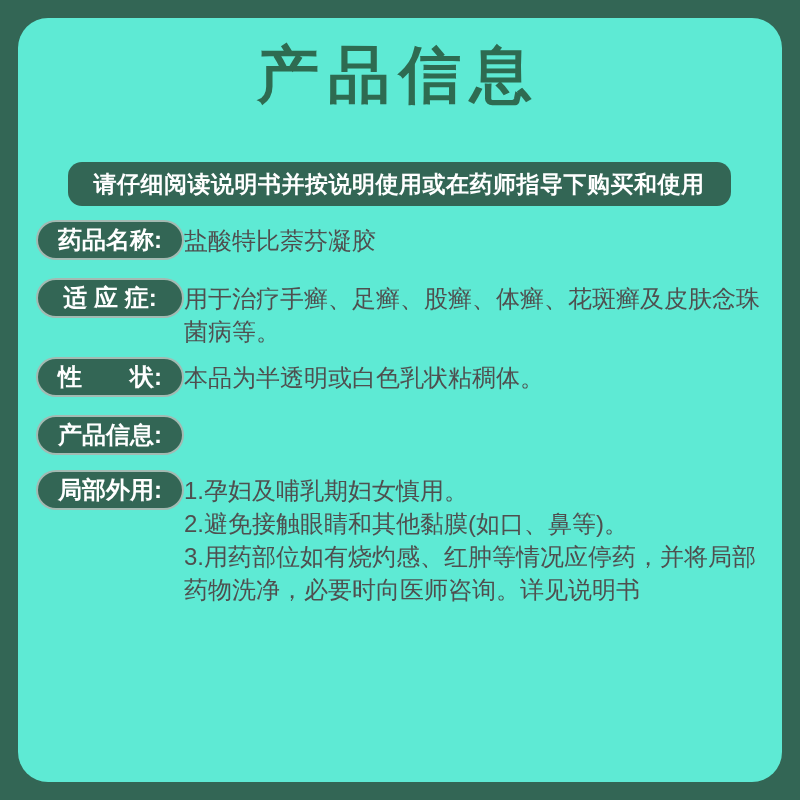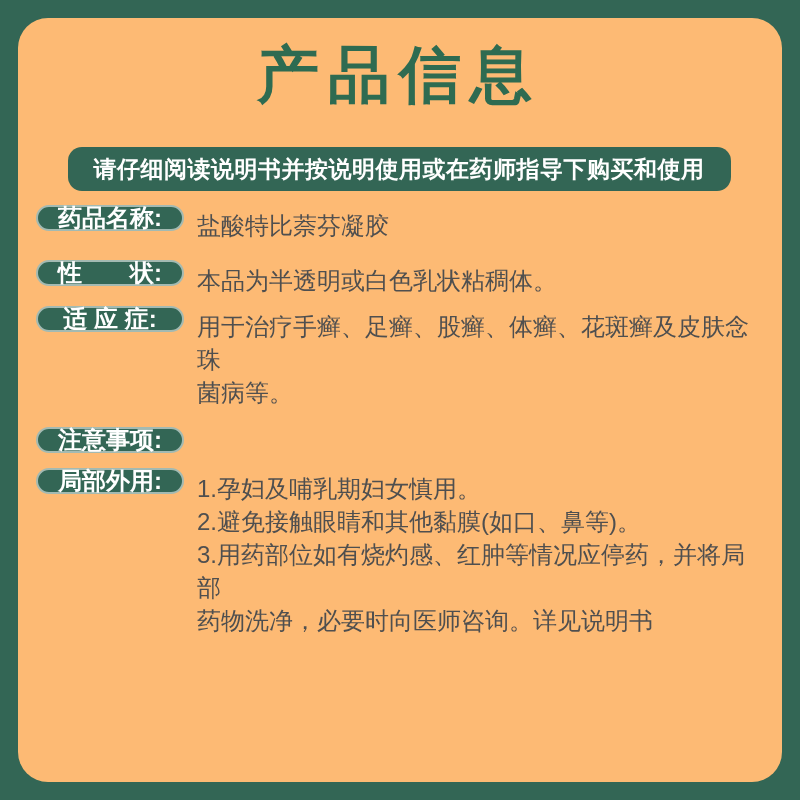--- a/index.html
+++ b/index.html
@@ -6,37 +6,37 @@
   body {
     width: 800px; height: 800px;
     background: #336655;
     font-family: "Liberation Sans", sans-serif;
     position: relative;
     overflow: hidden;
   }
   .panel {
     position: absolute;
     left: 18px; top: 18px; right: 18px; bottom: 18px;
-    background: #fdba74;
+    background: #5eead4;
     border-radius: 30px;
     overflow: hidden;
     box-sizing: border-box;
     padding: 24px 14px 0 12px;
   }
   .page-title {
     margin: 0;
     text-align: center;
     color: #2e6b51;
     font-size: 62px;
     font-weight: 800;
     letter-spacing: 9px;
     line-height: 66px;
   }
   .notice-banner {
-    margin: 39px auto 0 auto;
+    margin: 54px auto 0 auto;
     width: fit-content;
     max-width: 680px;
     background: #336655;
     color: #ffffff;
     border-radius: 14px;
     padding: 9px 26px;
     font-size: 23px;
     font-weight: 700;
     letter-spacing: 0.5px;
     line-height: 26px;
@@ -45,35 +45,34 @@
   .rows { margin-top: 14px; }
   .row {
     display: flex;
     align-items: flex-start;
     margin-bottom: 9px;
   }
   .pill {
     flex: 0 0 auto;
     box-sizing: border-box;
     width: 148px;
-    height: 26px;
+    height: 40px;
     background: #336655;
     border: 2px solid rgba(255,255,255,0.55);
     border-radius: 21px;
     color: #ffffff;
     font-size: 24px;
     font-weight: 700;
     display: flex;
     align-items: center;
     justify-content: center;
     margin-left: 6px;
   }
   .row-content {
     flex: 1 1 auto;
-    margin-left: 13px;
     padding-top: 4px;
     color: #4f4f4f;
     font-size: 24px;
     font-weight: 500;
     line-height: 33px;
     white-space: pre-line;
   }
   .extra-gap { margin-top: 15px; }
 </style>
 </head>
@@ -89,35 +88,35 @@
 
     <div class="row">
       <div class="pill">药品名称:</div>
       <div class="row-content">盐酸特比萘芬凝胶</div>
     </div>
 
     <div class="row">
     </div>
 
     <div class="row">
-      <div class="pill">性　　状:</div>
-      <div class="row-content">本品为半透明或白色乳状粘稠体。</div>
-    </div>
-
-    <div class="row">
       <div class="pill">适 应 症:</div>
       <div class="row-content">用于治疗手癣、足癣、股癣、体癣、花斑癣及皮肤念珠
 菌病等。</div>
     </div>
 
     <div class="row">
+      <div class="pill">性　　状:</div>
+      <div class="row-content">本品为半透明或白色乳状粘稠体。</div>
     </div>
 
     <div class="row">
-      <div class="pill">注意事项:</div>
+    </div>
+
+    <div class="row">
+      <div class="pill">产品信息:</div>
     </div>
 
     <div class="row extra-gap">
       <div class="pill">局部外用:</div>
       <div class="row-content">1.孕妇及哺乳期妇女慎用。
 2.避免接触眼睛和其他黏膜(如口、鼻等)。
 3.用药部位如有烧灼感、红肿等情况应停药，并将局部
 药物洗净，必要时向医师咨询。详见说明书</div>
     </div>
 

